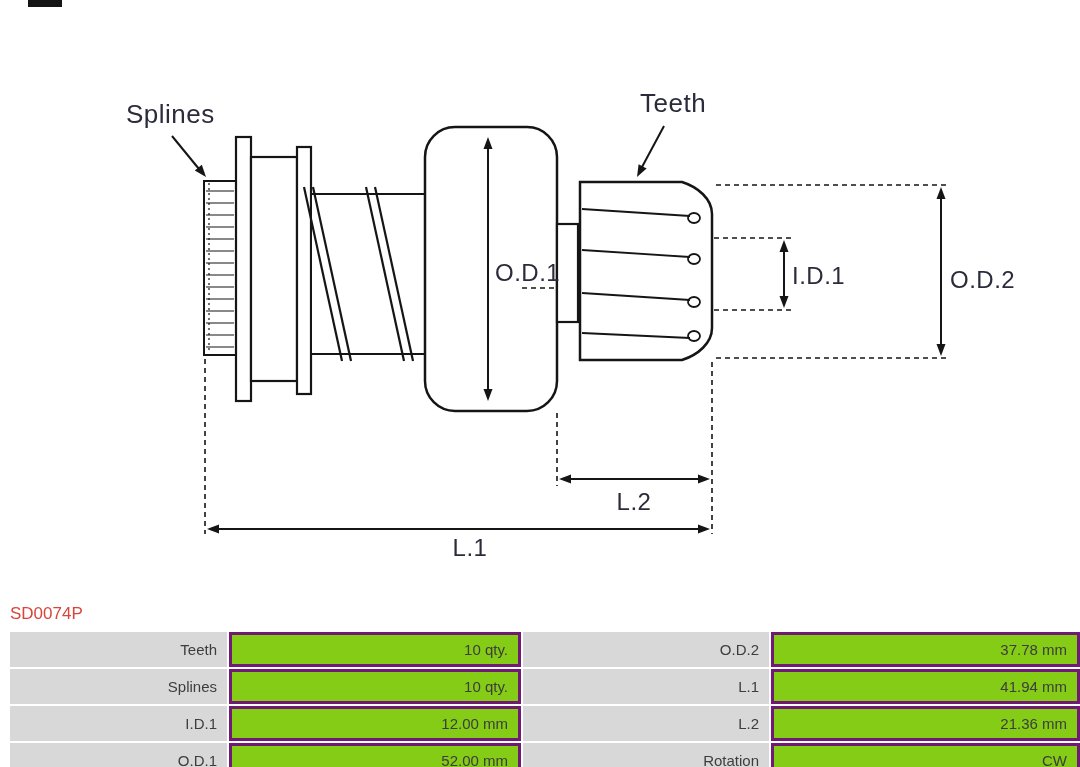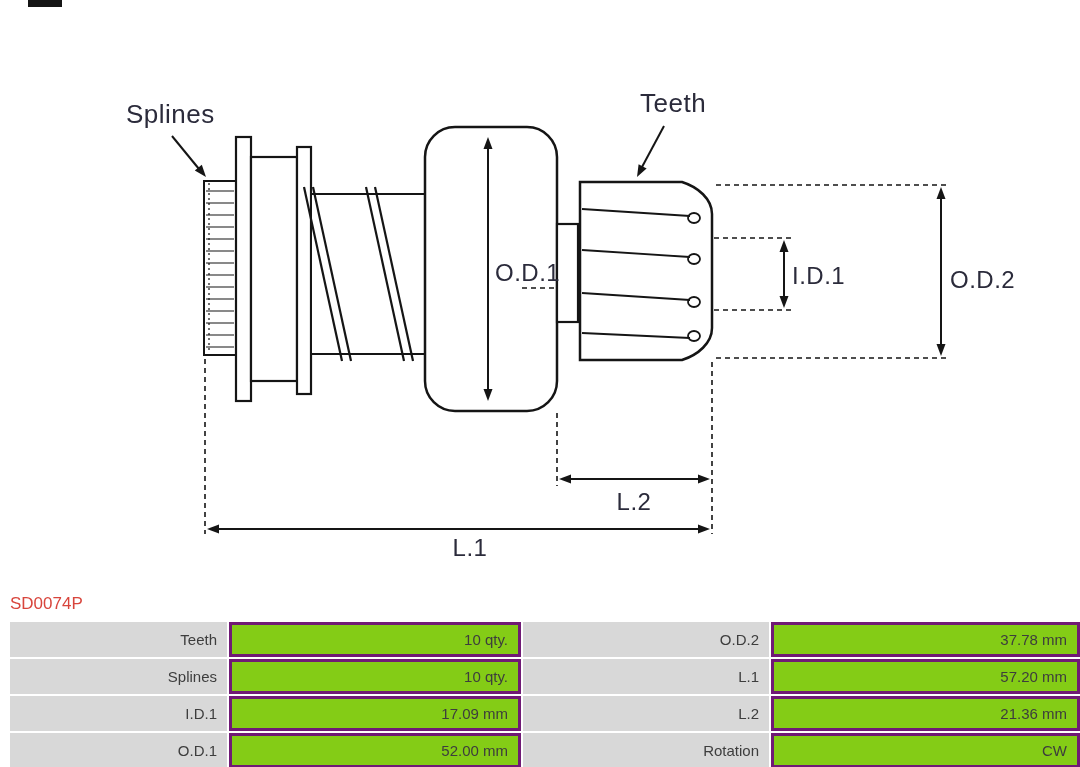--- a/index.html
+++ b/index.html
@@ -20,21 +20,21 @@
   }
   .drawing { display: block; width: 1080px; height: 590px; }
   .drawing text {
     font-family: "Liberation Sans", sans-serif;
     fill: #2b2b3b;
     letter-spacing: 0.5px;
   }
   .callout-text { font-size: 26px; }
   .dim-text { font-size: 24px; }
   .part-number {
-    margin: 4px 0 6px 10px;
+    margin: 14px 0 6px 10px;
     font-size: 17px;
     line-height: 20px;
     color: #d8453c;
   }
   table.specs {
     width: 1064px;
     margin: 0 8px;
     border-collapse: separate;
     border-spacing: 2px;
     table-layout: fixed;
@@ -170,25 +170,25 @@
       <tr>
         <td class="lbl">Teeth</td>
         <td class="val">10 qty.</td>
         <td class="lbl">O.D.2</td>
         <td class="val">37.78 mm</td>
       </tr>
       <tr>
         <td class="lbl">Splines</td>
         <td class="val">10 qty.</td>
         <td class="lbl">L.1</td>
-        <td class="val">57.20 mm</td>
+        <td class="val">41.94 mm</td>
       </tr>
       <tr>
         <td class="lbl">I.D.1</td>
-        <td class="val">17.09 mm</td>
+        <td class="val">12.00 mm</td>
         <td class="lbl">L.2</td>
         <td class="val">21.36 mm</td>
       </tr>
       <tr>
         <td class="lbl">O.D.1</td>
         <td class="val">52.00 mm</td>
         <td class="lbl">Rotation</td>
         <td class="val">CW</td>
       </tr>
     </tbody>

